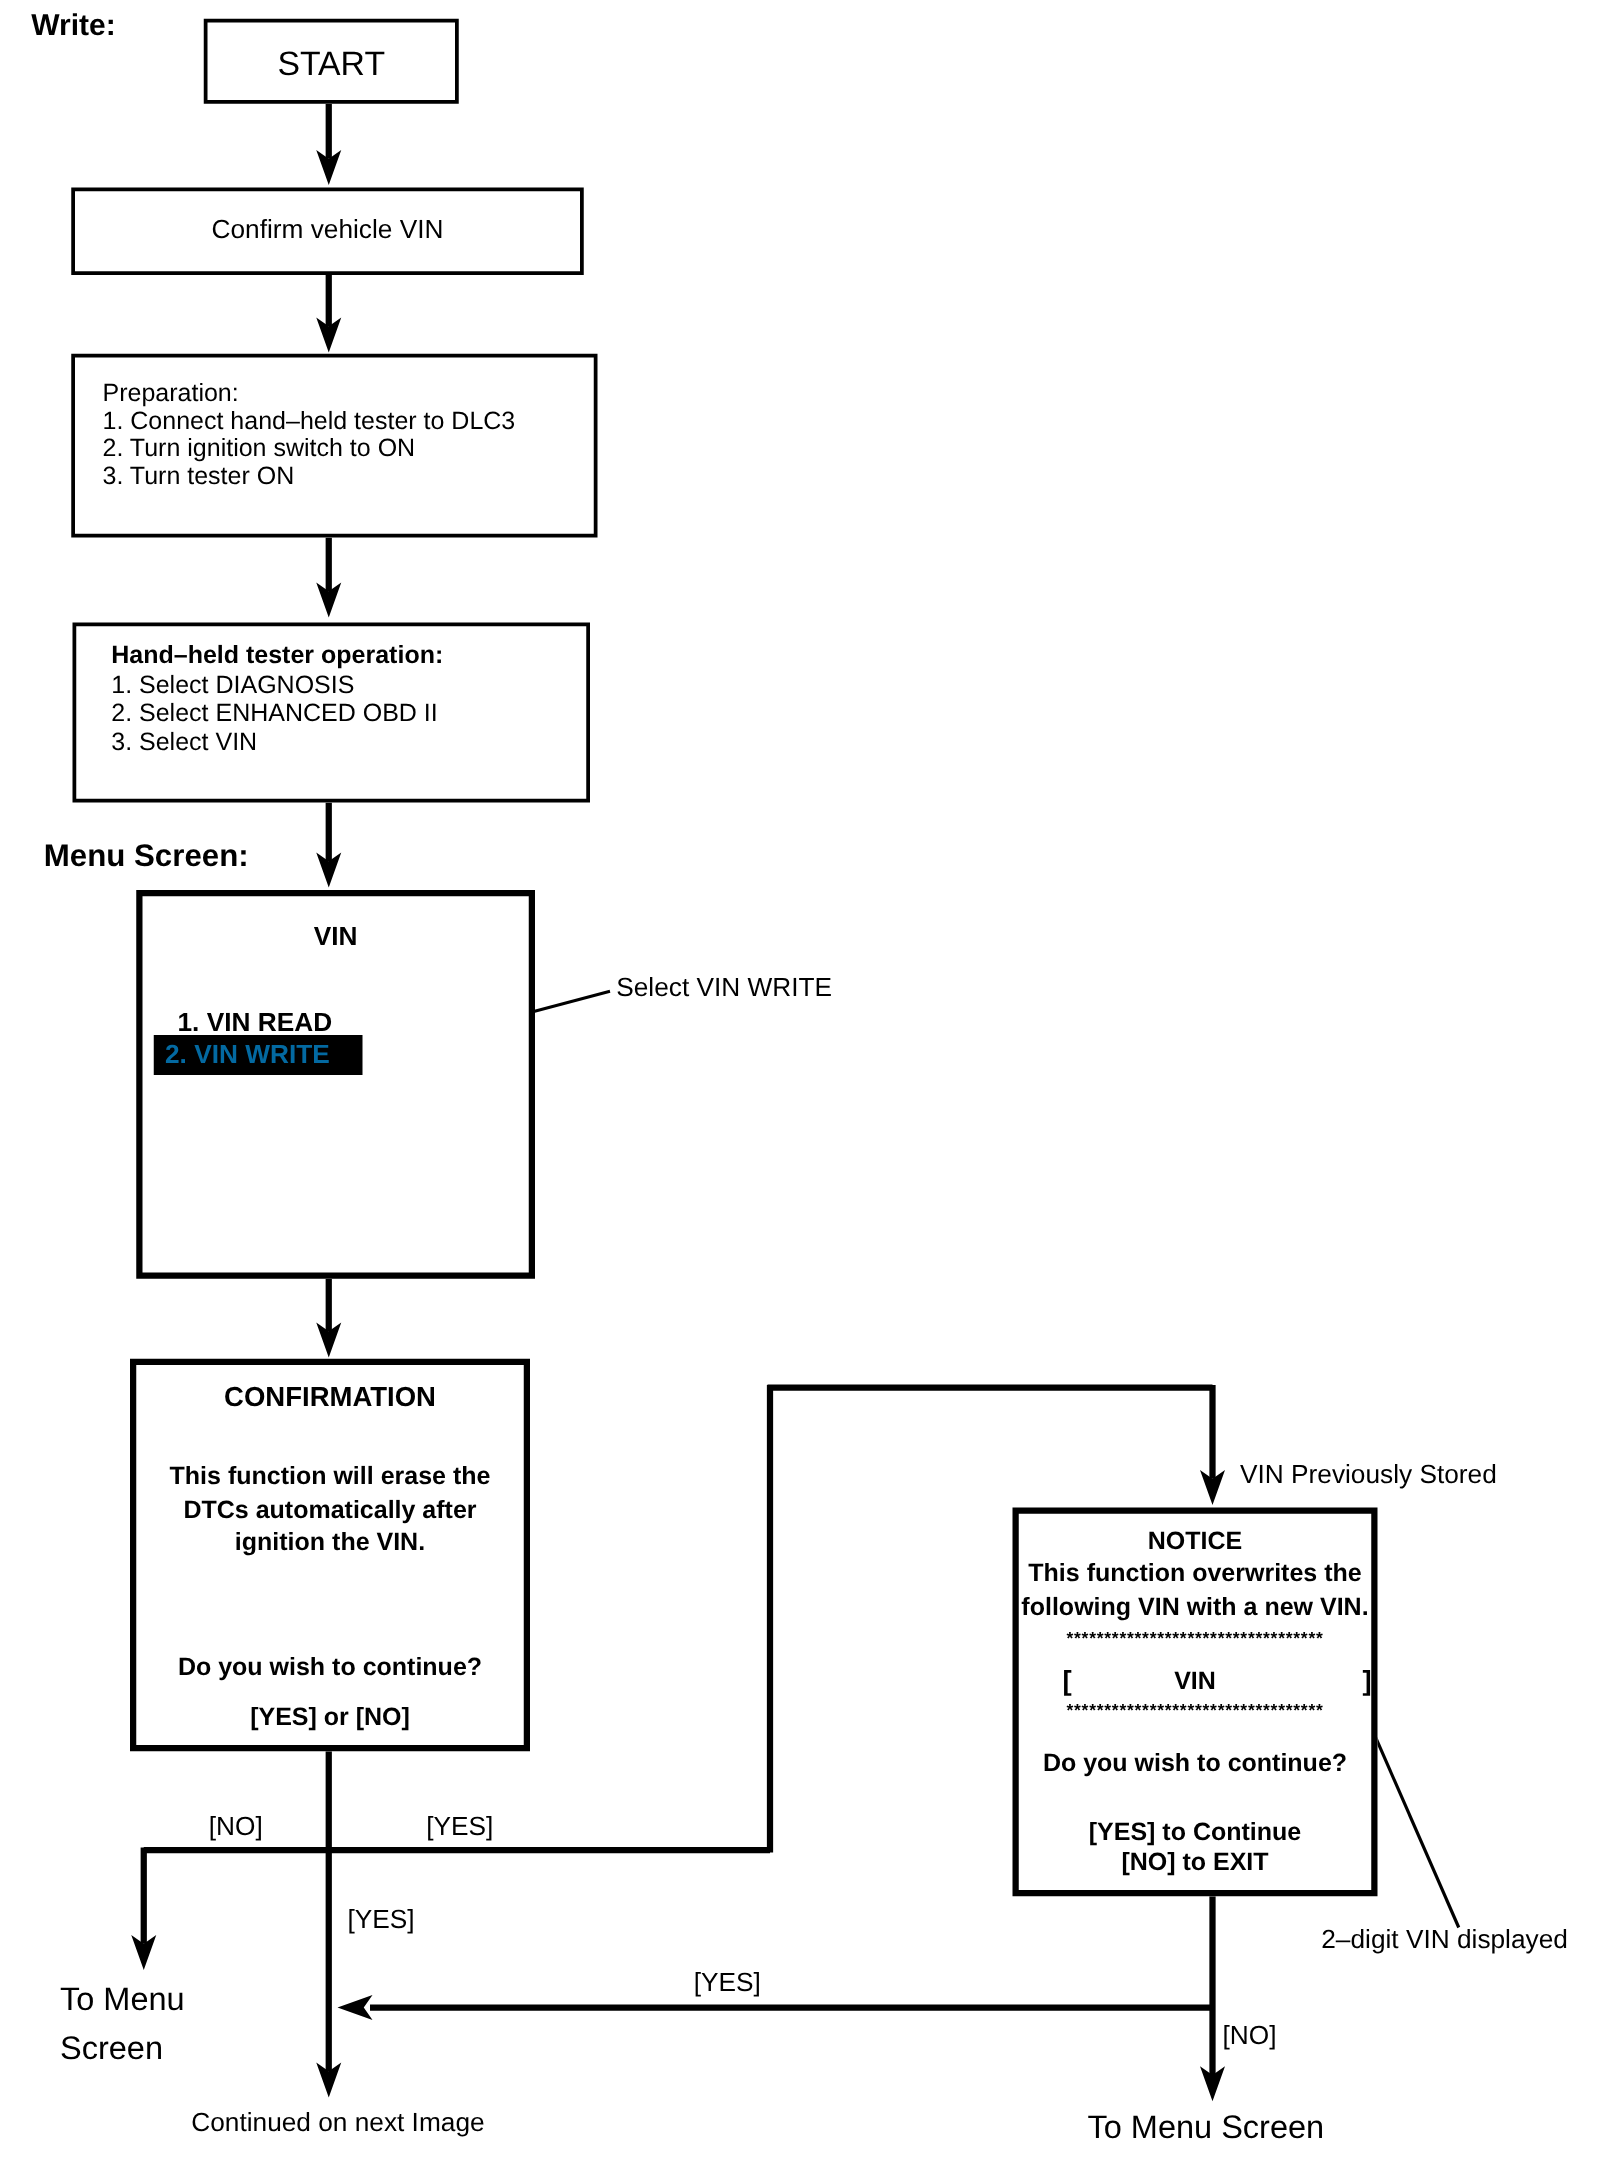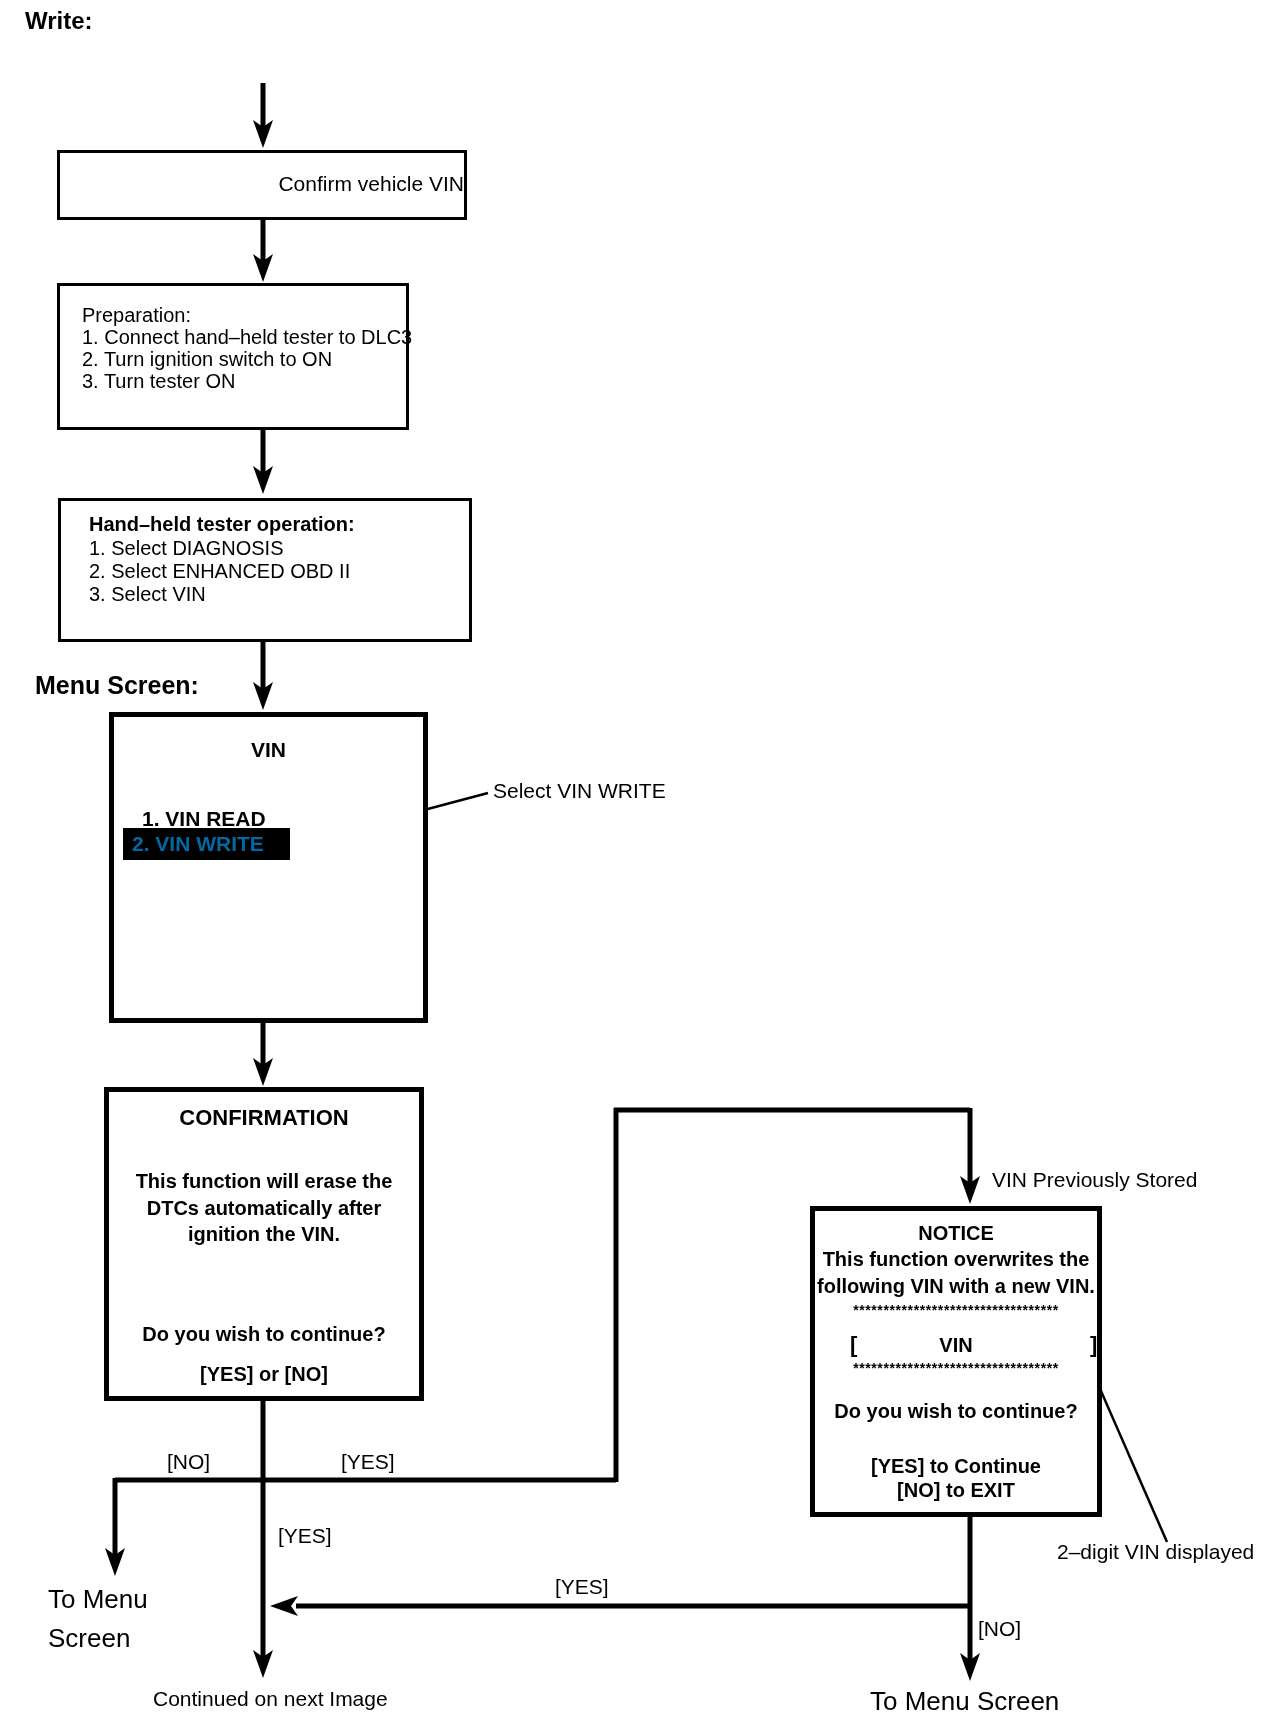--- a/index.html
+++ b/index.html
@@ -52,26 +52,29 @@
       <polygon points="115,1576 105,1548 115,1555 125,1548"></polygon>
       <polygon points="263,1678 253,1650 263,1657 273,1650"></polygon>
       <polygon points="970,1681 960,1653 970,1660 980,1653"></polygon>
       <polygon points="270,1606 298,1596 291,1606 298,1616"></polygon>
     </g>
   </svg>
 
   <div class="lbl bold" style="left:25px;top:8px;font-size:24px;">Write:</div>
   <div class="lbl bold" style="left:35px;top:672px;font-size:25px;">Menu Screen:</div>
 
+  <div class="box" style="left:163px;top:15px;width:204px;height:68px;">
+    <div class="lbl center" style="top:19px;font-size:27px;">START</div>
+  </div>
 
   <div class="box" style="left:57px;top:150px;width:410px;height:70px;">
-    <div class="lbl center" style="top:20px;font-size:21px;text-align:right;">Confirm vehicle VIN</div>
+    <div class="lbl center" style="top:20px;font-size:21px;">Confirm vehicle VIN</div>
   </div>
 
-  <div class="box" style="left:57px;top:283px;width:352px;height:147px;">
+  <div class="box" style="left:57px;top:283px;width:421px;height:147px;">
     <div class="lbl" style="left:22px;top:19px;font-size:20px;">Preparation:</div>
     <div class="lbl" style="left:22px;top:41px;font-size:20px;">1. Connect hand–held tester to DLC3</div>
     <div class="lbl" style="left:22px;top:63px;font-size:20px;">2. Turn ignition switch to ON</div>
     <div class="lbl" style="left:22px;top:85px;font-size:20px;">3. Turn tester ON</div>
   </div>
 
   <div class="box" style="left:58px;top:498px;width:414px;height:144px;">
     <div class="lbl bold" style="left:28px;top:13px;font-size:20px;">Hand–held tester operation:</div>
     <div class="lbl" style="left:28px;top:37px;font-size:20px;">1. Select DIAGNOSIS</div>
     <div class="lbl" style="left:28px;top:60px;font-size:20px;">2. Select ENHANCED OBD II</div>

